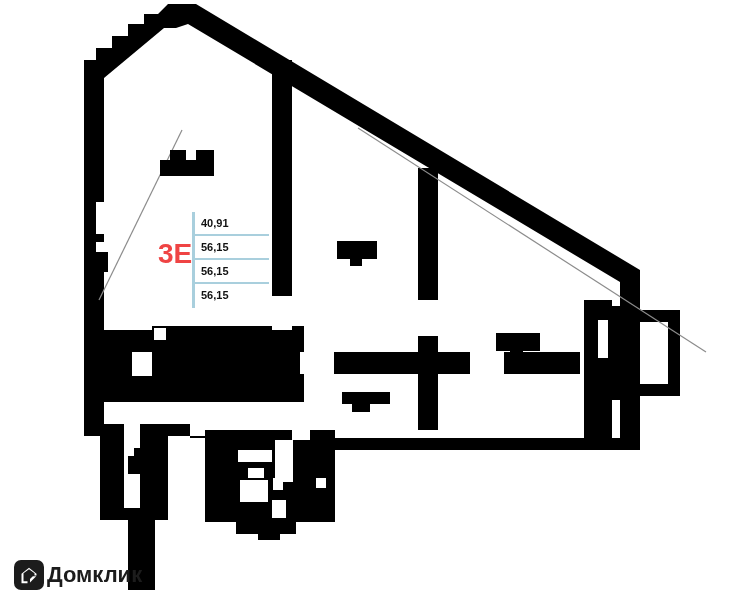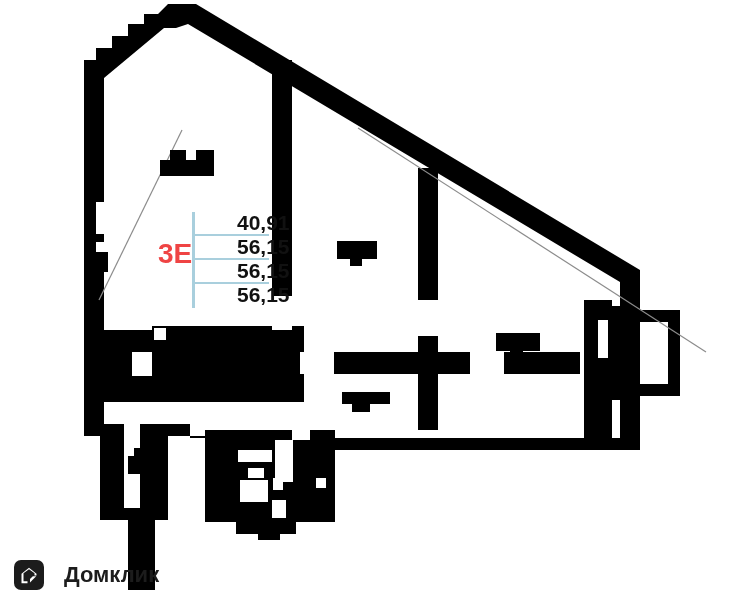--- a/index.html
+++ b/index.html
@@ -63,36 +63,35 @@
     left: 0;
     bottom: 0;
     width: 74px;
     height: 2px;
     background: #a9cfdd;
   }
   .dim-row .dim-text {
     position: absolute;
     left: 6px;
     top: 1px;
-    font-size: 21px;
+    font-size: 11px;
     font-weight: bold;
     color: #111111;
     line-height: 20px;
     font-family: "Liberation Sans", sans-serif;
     white-space: nowrap;
-    margin-left: 36px;
   }
   .watermark {
     position: absolute;
     left: 14px;
     top: 558px;
     height: 34px;
     display: flex;
     align-items: center;
-    gap: 20px;
+    gap: 3px;
   }
   .watermark .wm-logo {
     width: 30px;
     height: 30px;
     background: #1c1c1c;
     border-radius: 7px;
     display: flex;
     align-items: center;
     justify-content: center;
   }

